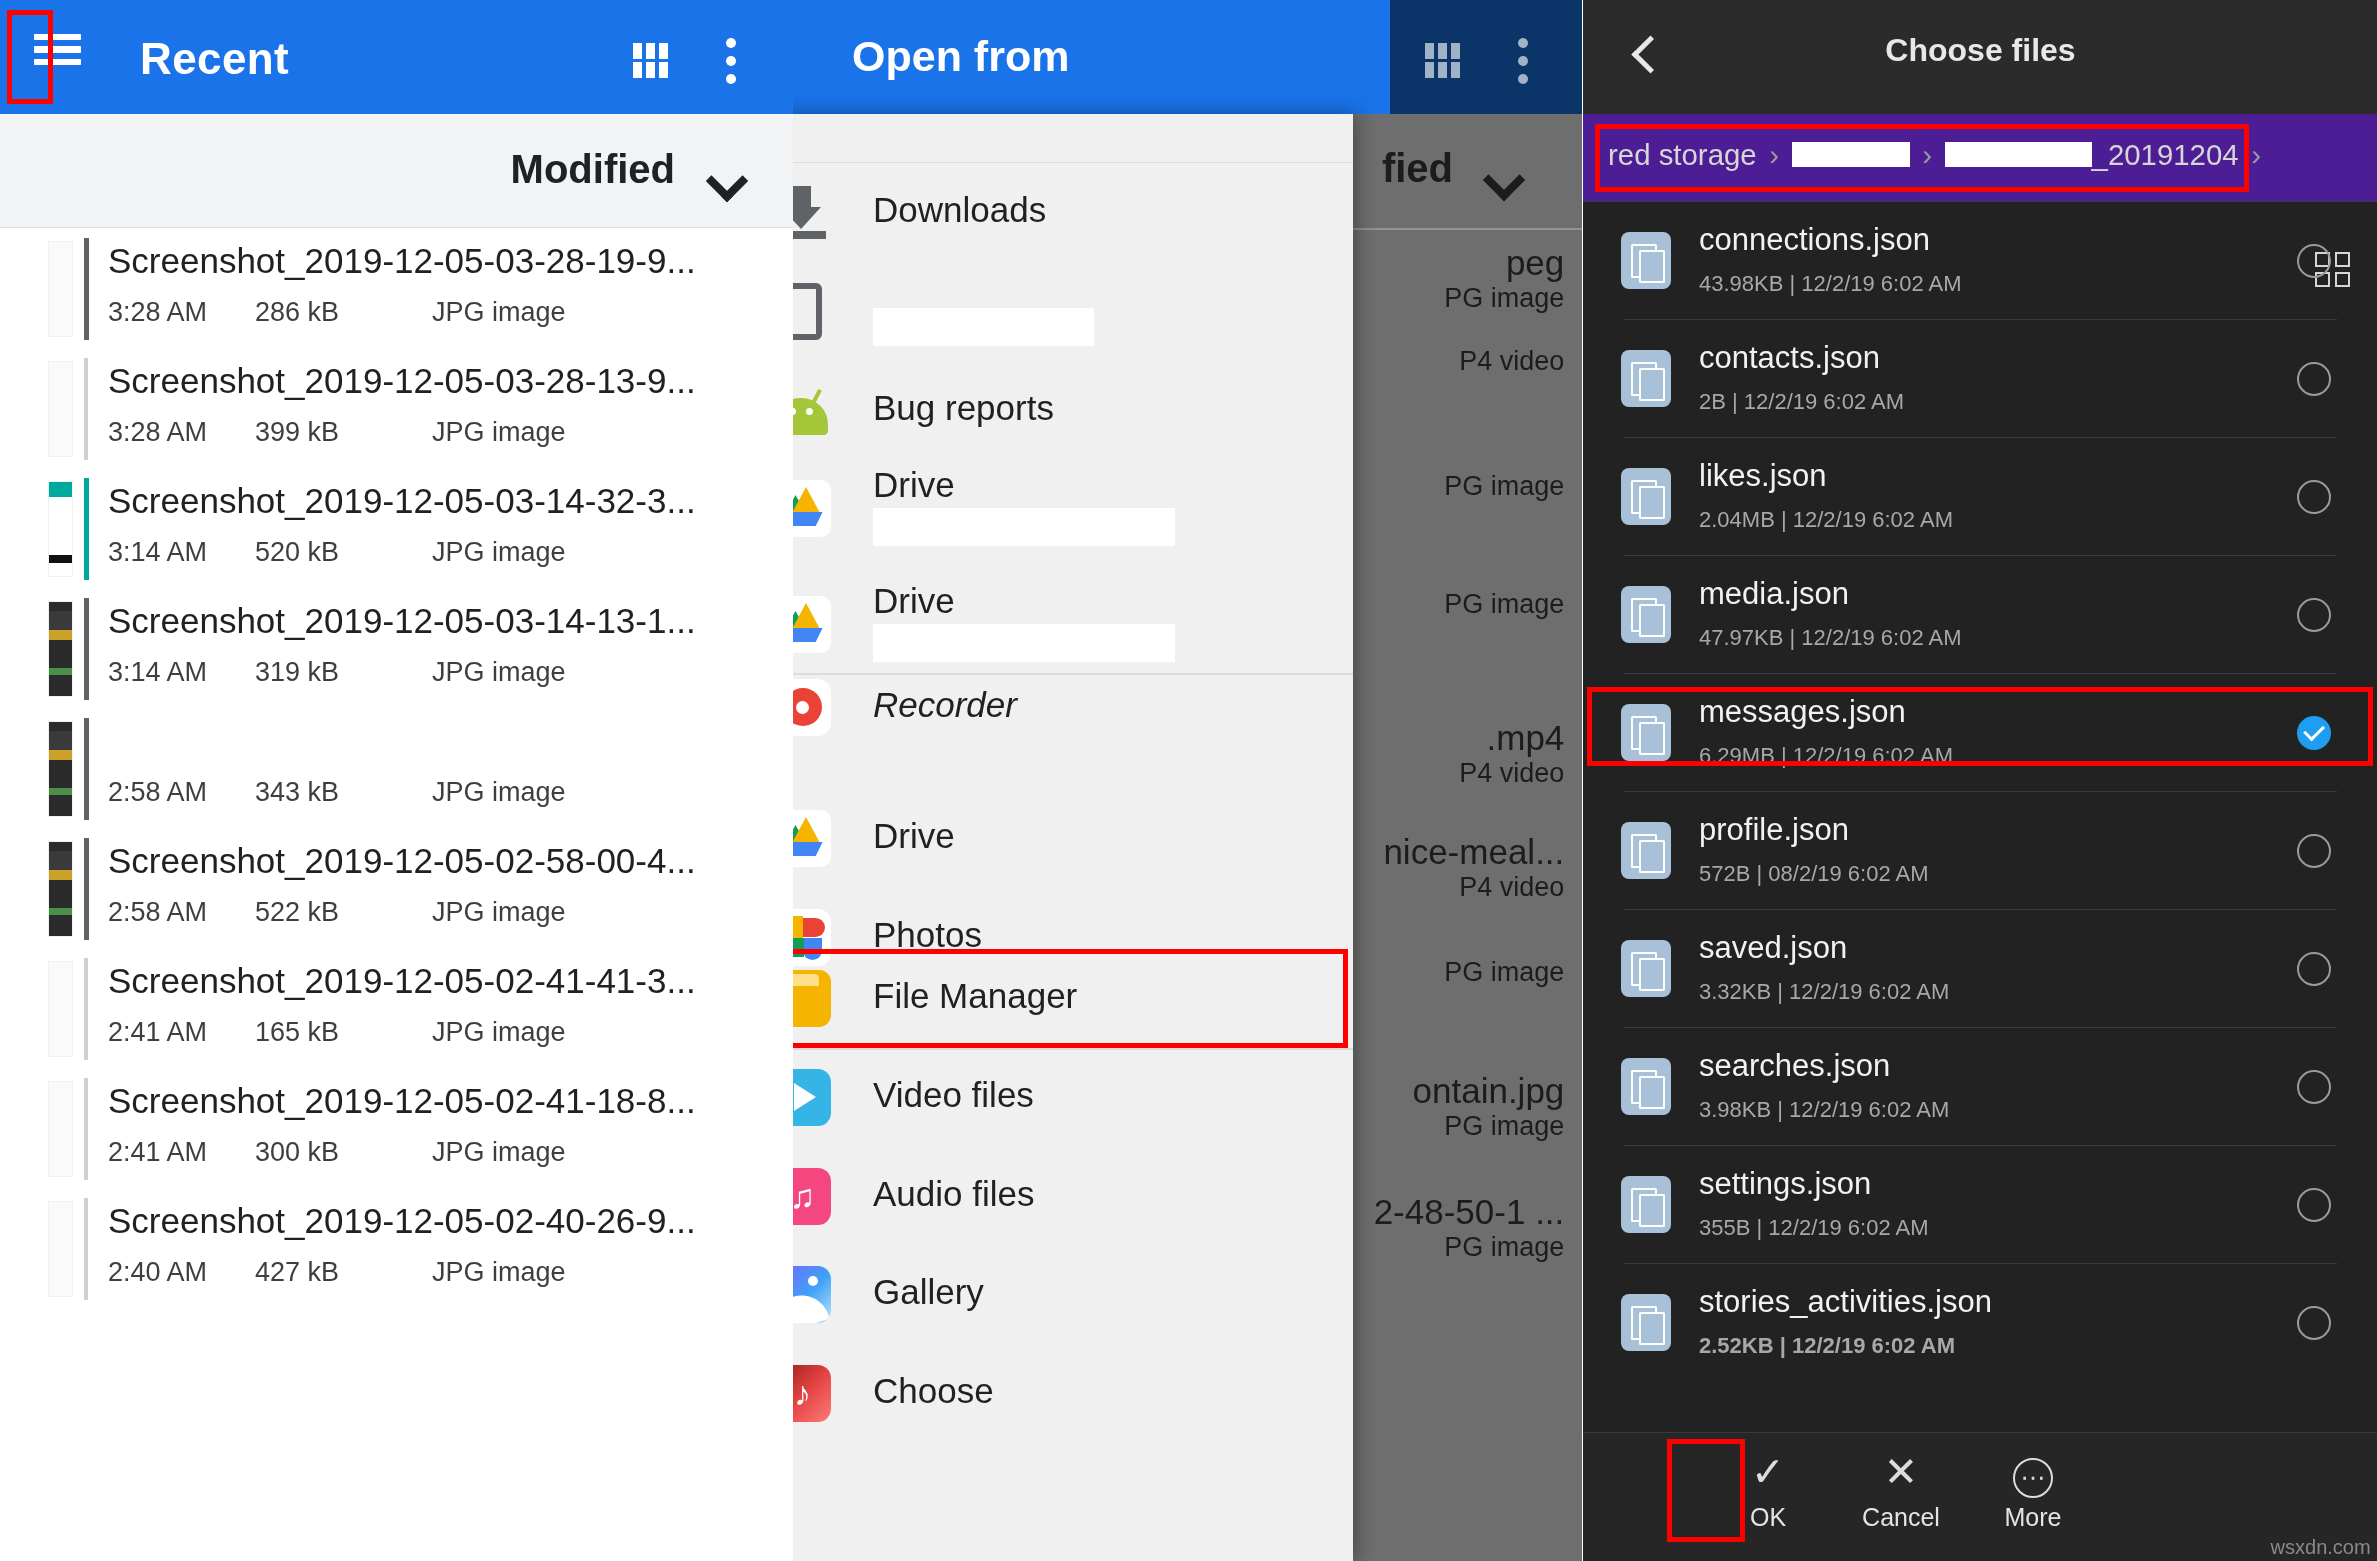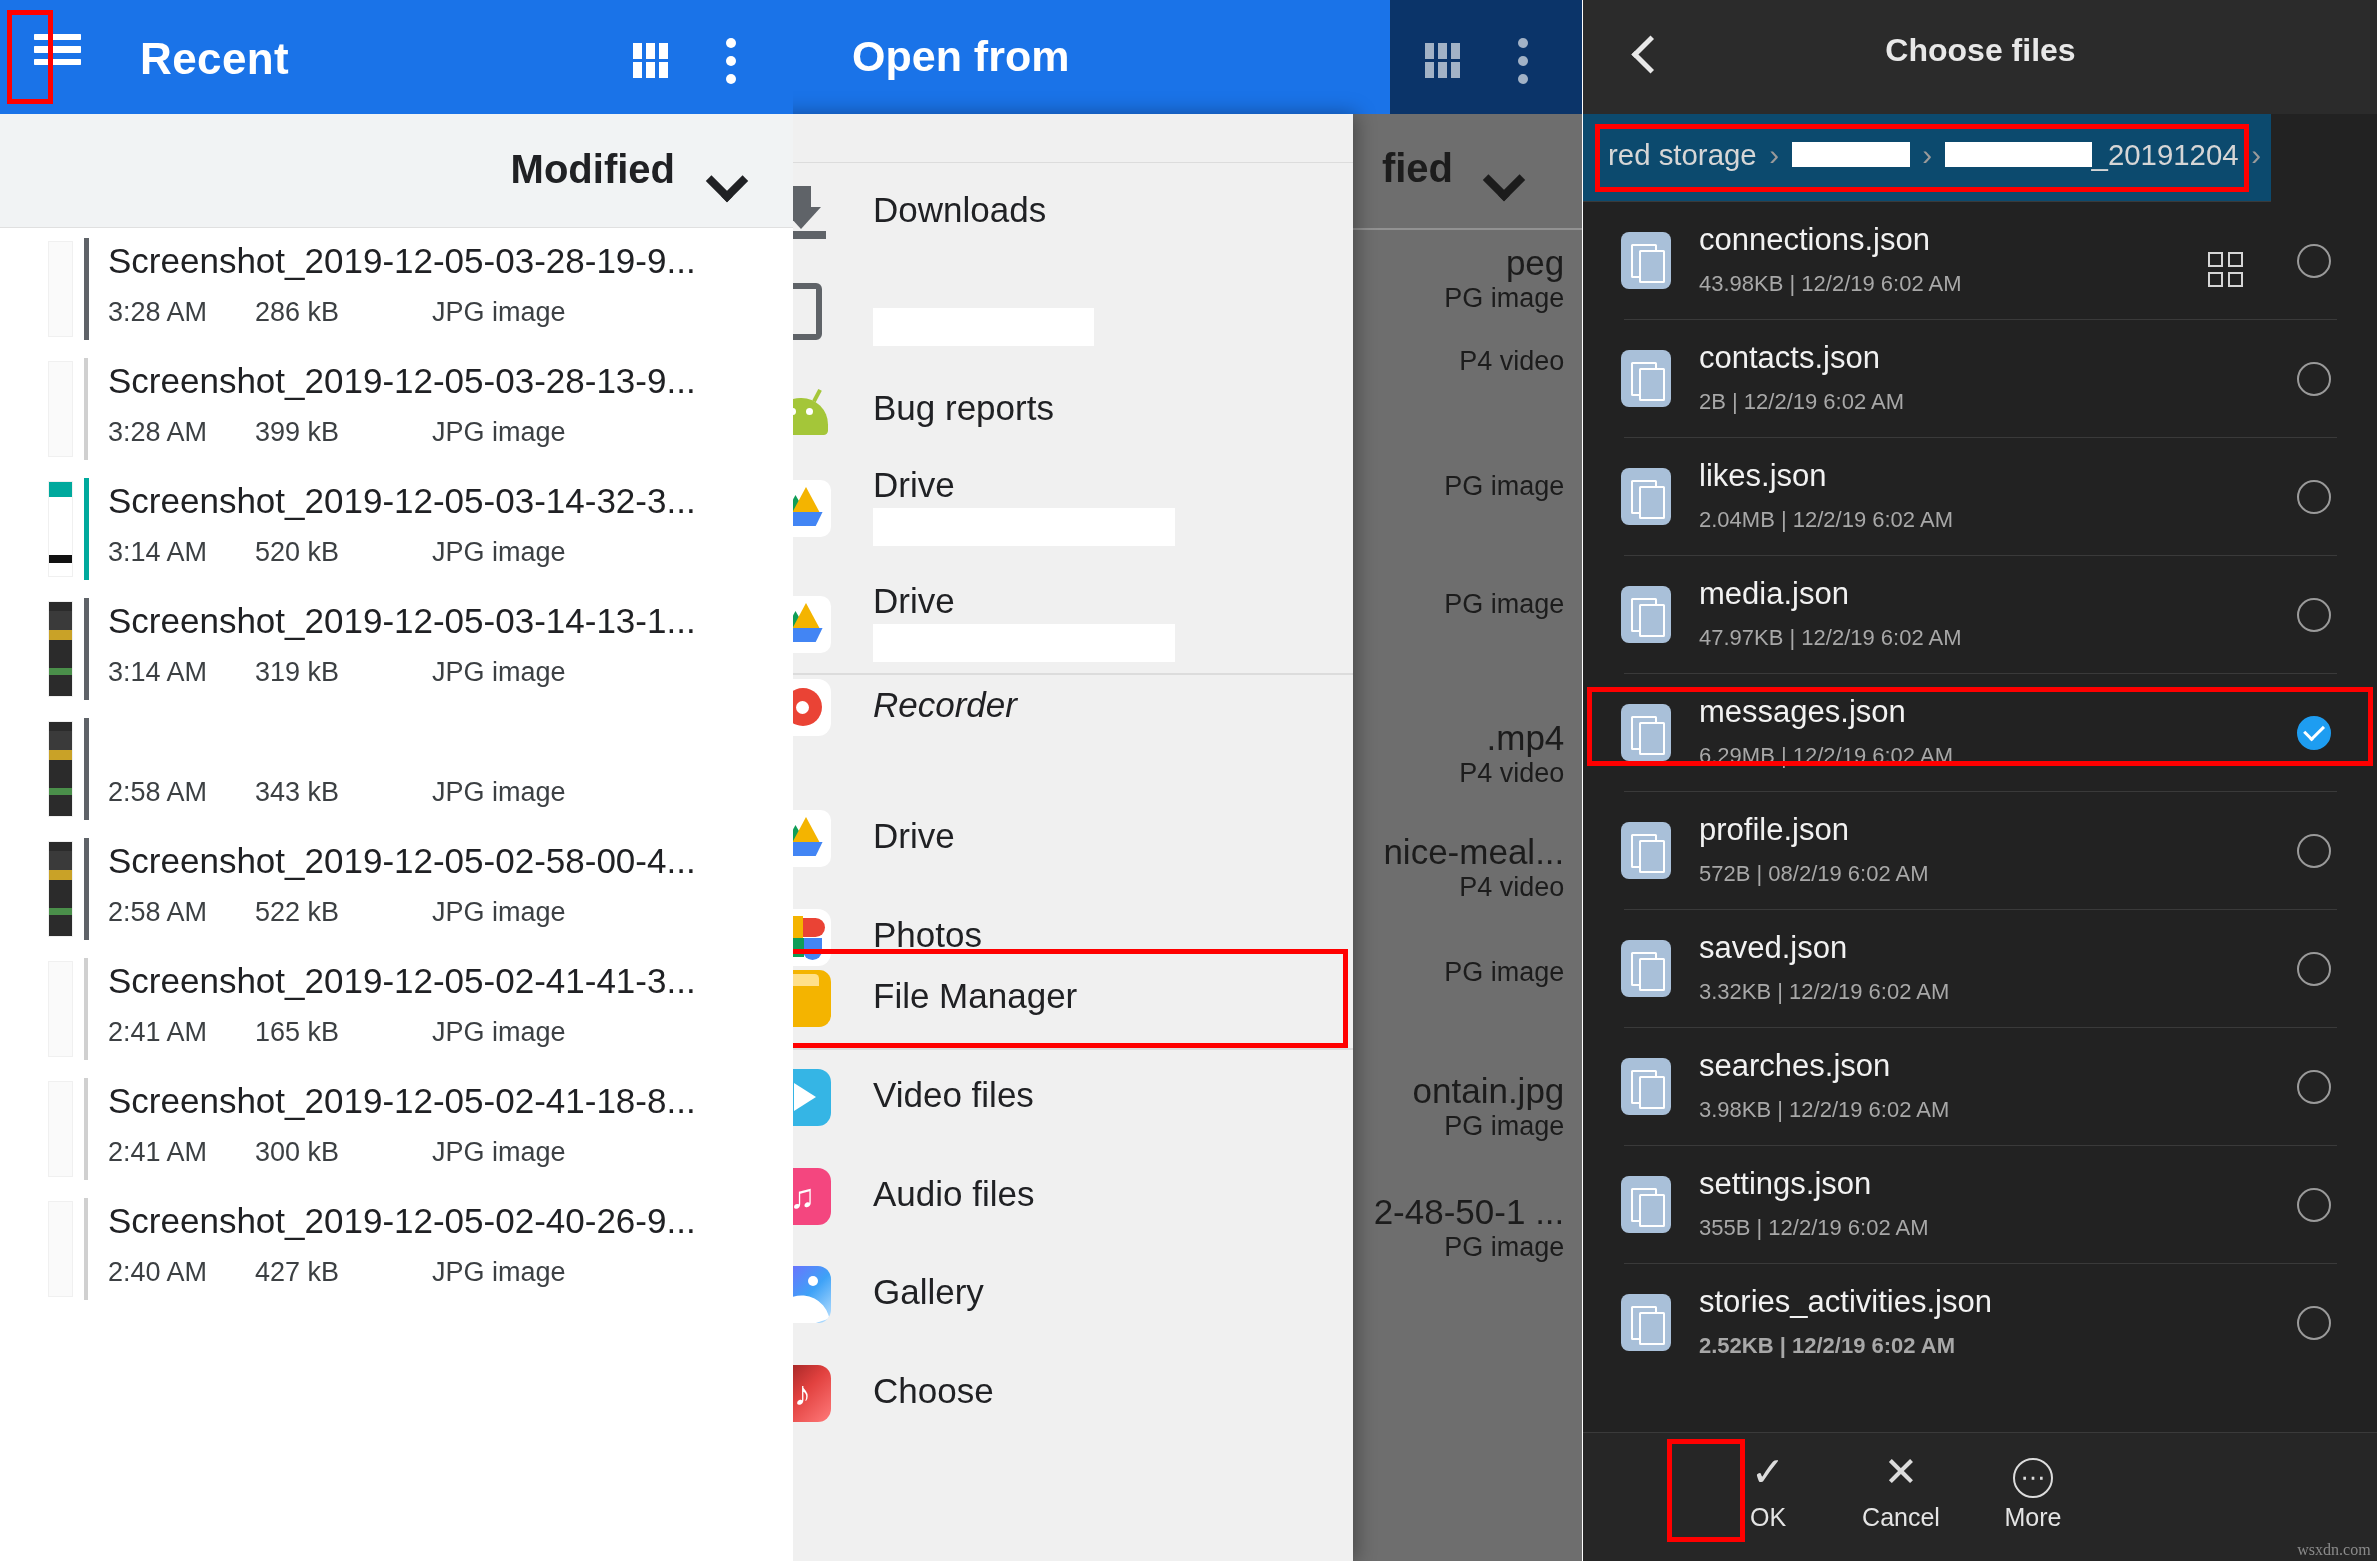--- a/index.html
+++ b/index.html
@@ -156,22 +156,22 @@
   
   .panel3 { position:absolute; left:1583px; top:0; width:795px; height:1562px;
             background:#222222; overflow:hidden; }
   .p3-appbar { position:absolute; left:0; top:0; width:795px; height:114px;
                background:#2b2b2b; }
   .p3-back { position:absolute; left:44px; top:34px; width:32px; height:43px; }
   .p3-back::before { content:""; position:absolute; left:10.3px; top:7.4px; width:22px; height:22px;
      border-left:5.9px solid #e8e8e8; border-bottom:5.9px solid #e8e8e8; transform:rotate(45deg); }
   .p3-title { position:absolute; left:0; top:32px; width:795px; text-align:center;
               color:#e8e8e8; font-size:32px; font-weight:bold; }
-  .p3-crumbbar { position:absolute; left:0; top:114px; width:688px; height:88px;
-                 background:#0c4a6e; border-bottom:0.7px solid #3a3a3a;text-decoration:underline; }
+  .p3-crumbbar { position:absolute; left:0; top:114px; width:795px; height:88px;
+                 background:#4c1d95; border-bottom:0.7px solid #3a3a3a;text-decoration:underline; }
   .crumb { position:absolute; left:25px; top:23.6px; width:633px; height:41px;
            color:#d6d6d6; font-size:29.4px; white-space:nowrap; }
   .crumb .sep { color:#9a9a9a; margin:0 4.4px; }
   .crumb .redact { display:inline-block; background:#fff; height:25px; vertical-align:-2.9px; }
   .redbox-crumb { position:absolute; left:11.8px; top:10.3px; width:654px; height:68px;
                   border:5.2px solid #ff0000; }
   .p3-gridview { position:absolute; right:28px; top:138px; width:35px; height:35px;
                  display:grid; grid-template-columns:1fr 1fr; grid-template-rows:1fr 1fr; gap:5.2px; }
   .p3-gridview span { border:2.9px solid #d6d6d6; }
 
@@ -196,21 +196,21 @@
 
   .p3-bottom { position:absolute; left:0; bottom:0; width:795px; height:130px;
                background:#262626; border-top:0.7px solid #3a3a3a; }
   .bb { position:absolute; top:13.2px; width:132px; height:103px; text-align:center; }
   .bb .g { display:block; height:52px; color:#dcdcdc; font-size:41px; line-height:52px; }
   .bb .t { display:block; font-size:25px; color:#e4e4e4; margin-top:4.4px; }
   .redbox-ok { position:absolute; left:84px; top:5.9px; width:78px; height:103px;
                border:5.2px solid #ff0000; }
   .more-circ { display:inline-block; width:40px; height:40px; border-radius:50%;
                border:2.2px solid #dcdcdc; font-size:25px; line-height:35px; }
-  .wsx { position:absolute; right:7.4px; bottom:2.9px; font-size:16px; color:#8a8a8a;font-family:Liberation Serif, serif; }
+  .wsx { position:absolute; right:7.4px; bottom:2.9px; font-size:20px; color:#8a8a8a; }
 </style>
 </head>
 <body>
 
 <div class="stage">
 
   <div class="panel1">
     <div class="p1-appbar">
       <div class="hamburger">
           <i></i>

